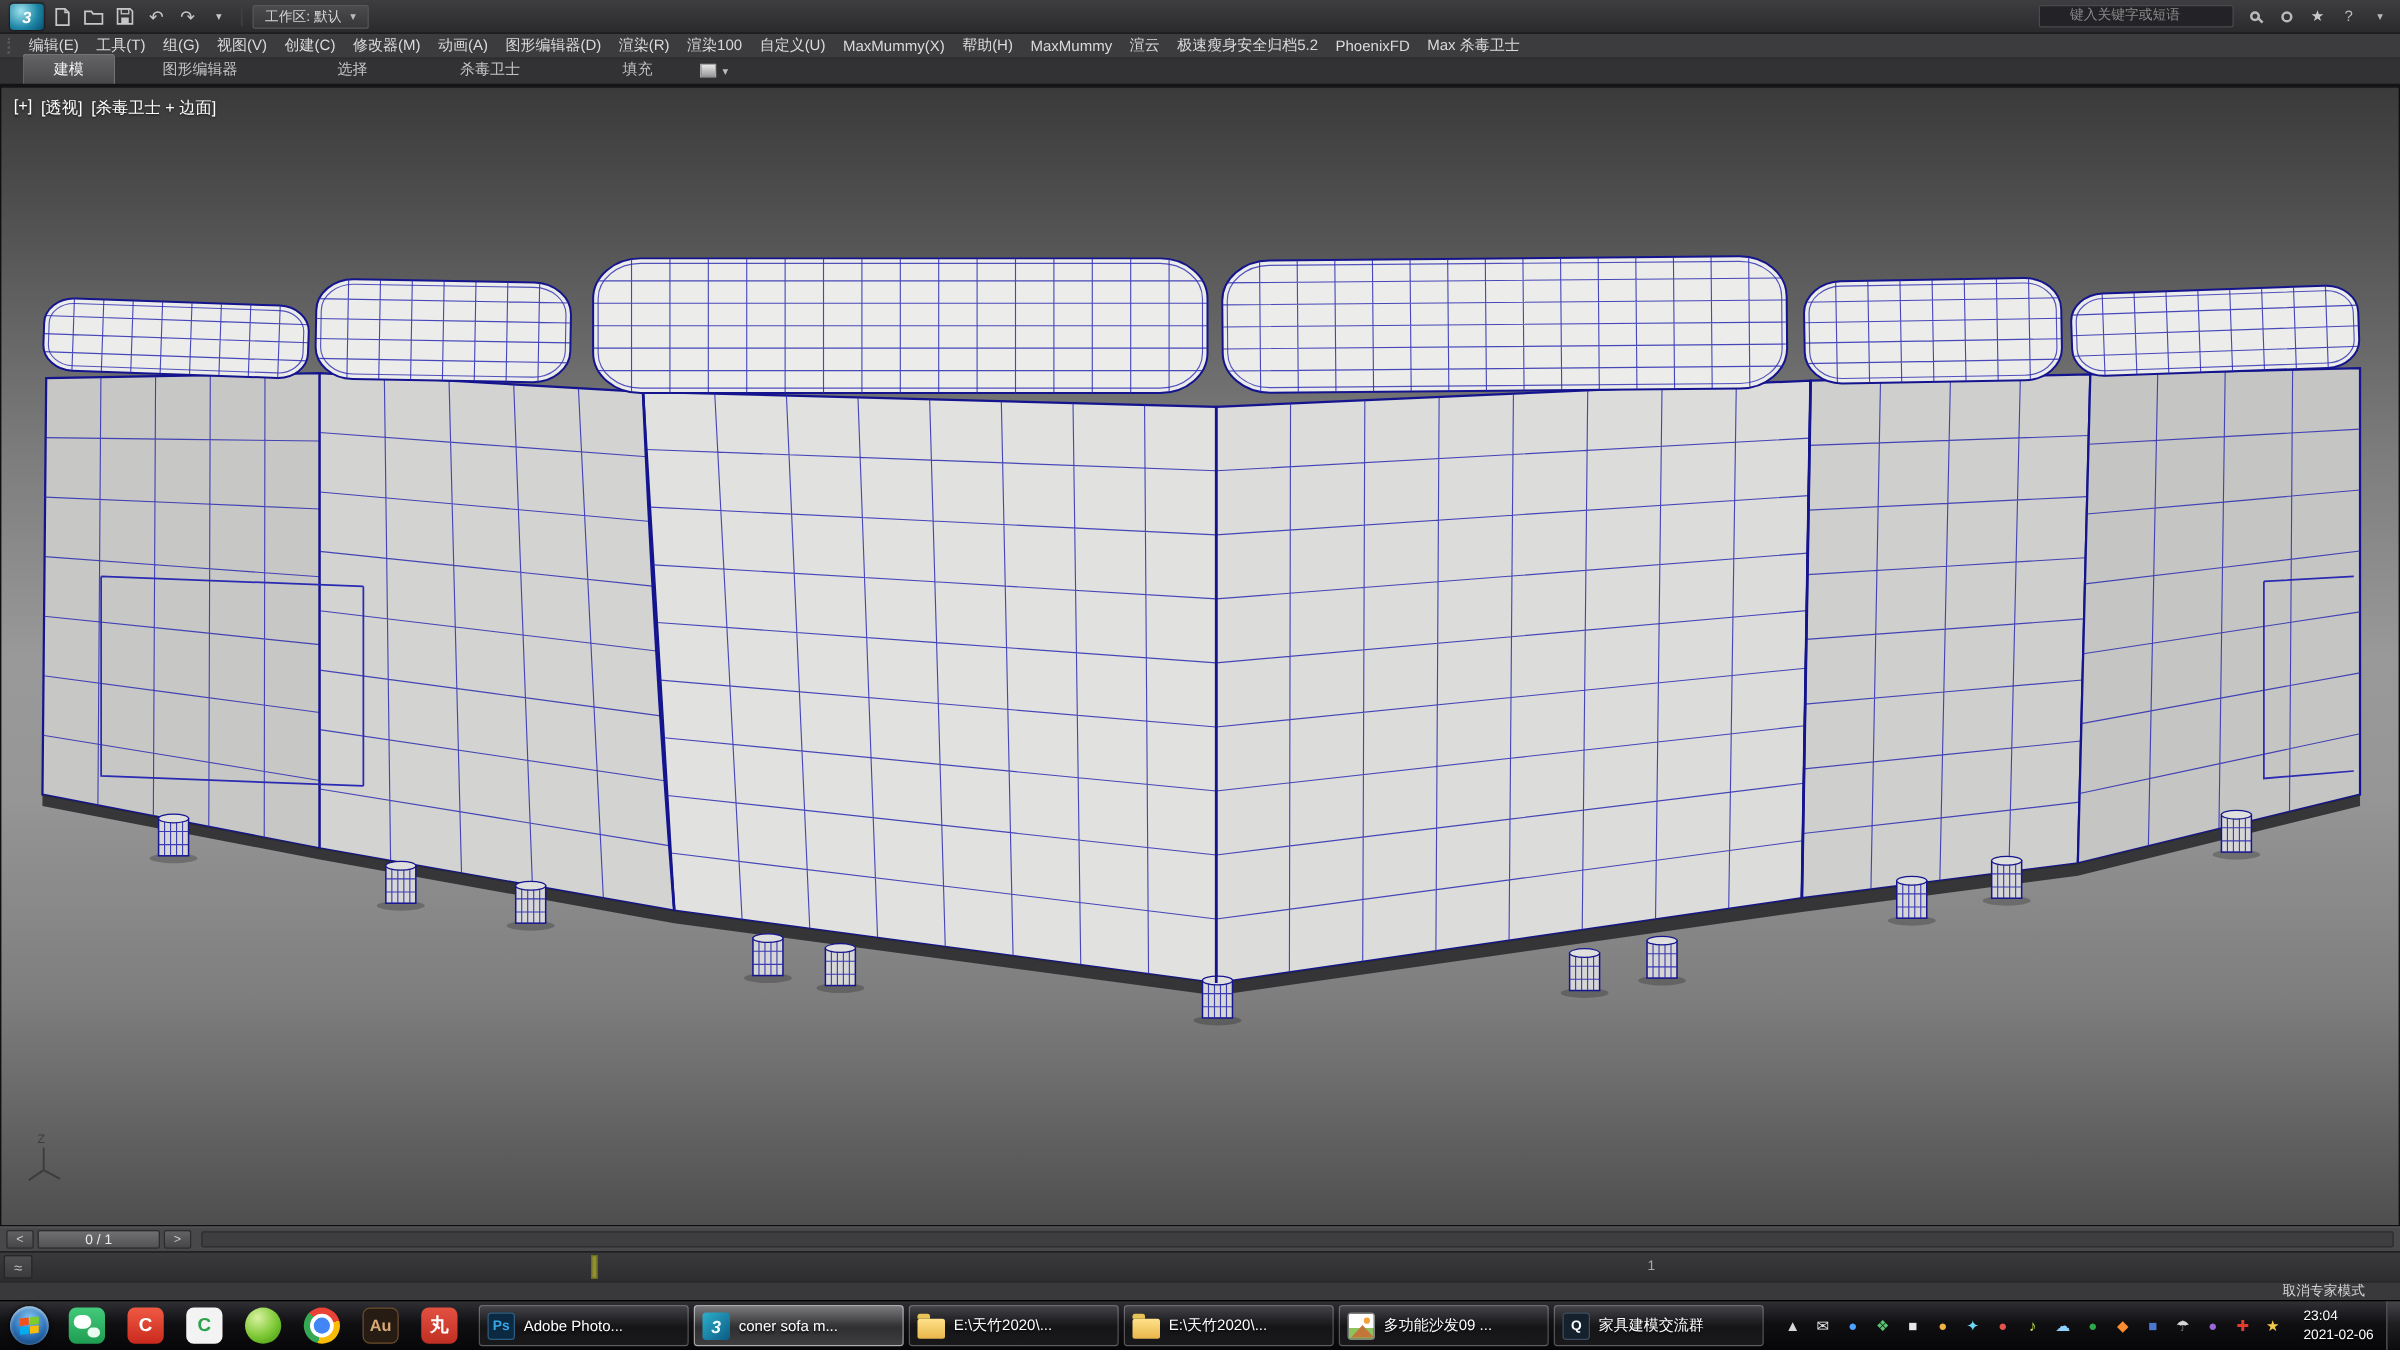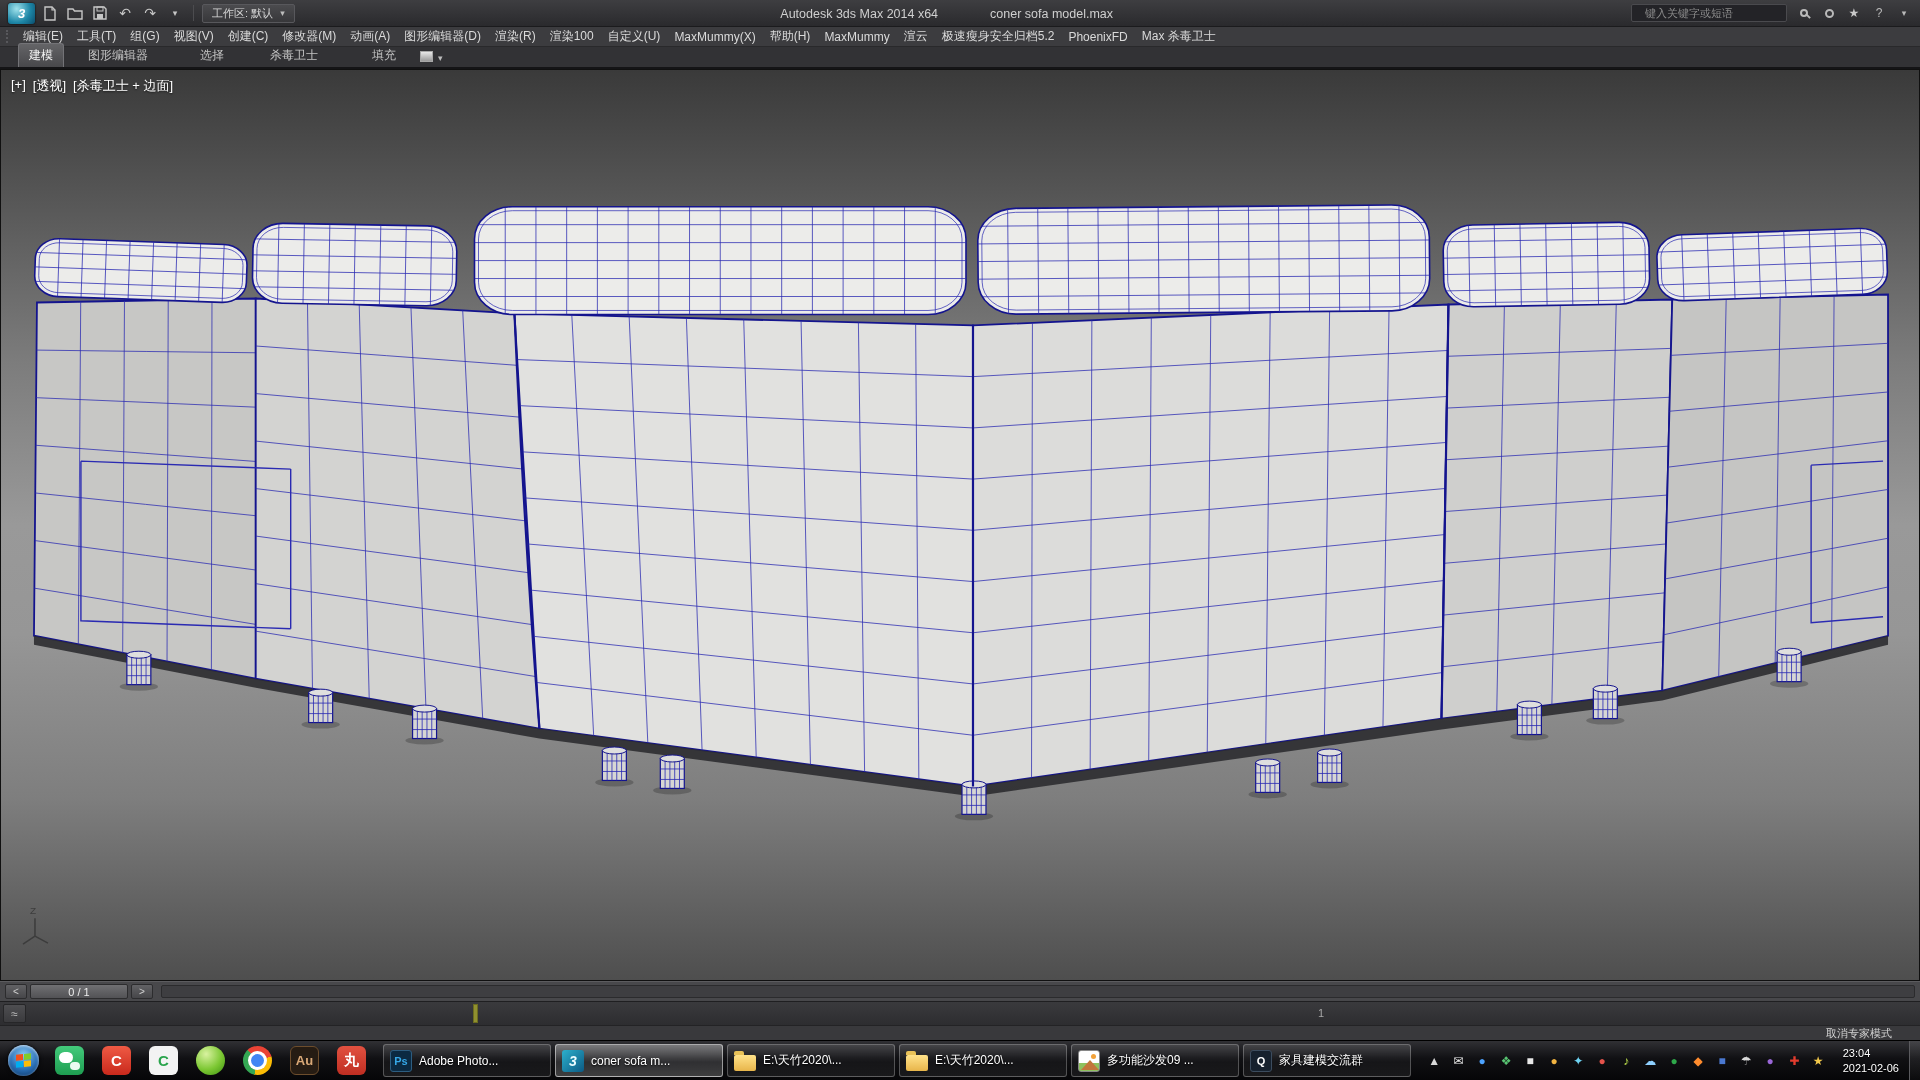--- a/index.html
+++ b/index.html
@@ -16,39 +16,39 @@
   .qa-icon{width:20px;height:18px;display:flex;align-items:center;justify-content:center;color:#c6c6c6;font-size:14px}
   .qa-icon svg{display:block}
   .qa-sep{width:1px;height:16px;background:#1d1d1f;border-right:1px solid #4c4c4f;margin:0 3px}
   .workspace{display:flex;align-items:center;gap:7px;border:1px solid #58585c;border-radius:2px;height:19px;
     padding:0 9px;font-size:11px;color:#d6d6d6;background:linear-gradient(#4b4b4e,#37373a)}
   .caret{font-size:9px;color:#bcbcbc}
   .title-center{position:absolute;left:50%;transform:translateX(-54%);top:0;height:27px;display:flex;
     align-items:center;gap:52px;color:#cfcfcf;font-size:12.5px;white-space:nowrap}
   .infocenter{margin-left:auto;display:flex;align-items:center;gap:9px}
   .search-box{width:156px;height:18px;background:#232327;border:1px solid #4a4a4e;border-radius:2px;
-    color:#9a9a9a;font-size:11px;padding:0 13px;outline:none;font-family:Liberation Serif, serif}
+    color:#9a9a9a;font-size:11px;padding:0 24px;outline:none;font-family:Liberation Mono, monospace}
   .search-box::placeholder{color:#8b8b8b}
   .ic-btn{min-width:16px;height:18px;display:flex;align-items:center;justify-content:center;color:#b9b9b9;font-size:12px}
   .mag{width:8px;height:8px;border:2px solid #b9b9b9;border-radius:50%;position:relative;display:inline-block}
   .mag::after{content:'';position:absolute;width:6px;height:2px;background:#b9b9b9;transform:rotate(45deg);right:-5px;bottom:-2px}
   .ring{width:9px;height:9px;border:2px solid #b9b9b9;border-radius:50%;display:inline-block}
   .star{color:#c9c9c9}
 
   
   .menubar{height:20px;background:#3c3c3f;display:flex;align-items:stretch;padding-left:4px;
     border-bottom:1px solid #29292b;flex:none}
   .grip{width:4px;margin:3px 6px 3px 2px;border-left:2px dotted #58585c}
   .menubar .mi{color:#dadada;font-size:12px;padding:0 7px;display:flex;align-items:center;white-space:nowrap}
 
   
   .ribbonbar{height:22px;background:#323235;display:flex;align-items:flex-end;padding-left:6px;
     border-bottom:2px solid #141416;flex:none}
   .rtabs{display:flex;align-items:flex-end}
-  .rtab{color:#c3c3c3;font-size:12px;padding:3px 10px;white-space:nowrap}
+  .rtab{color:#c3c3c3;font-size:12px;padding:3px 24px;white-space:nowrap}
   .rtab:nth-child(1){margin-right:14px}
   .rtab:nth-child(2){margin-right:32px}
   .rtab:nth-child(3){margin-right:26px}
   .rtab:nth-child(4){margin-right:34px}
   .rtab.active{background:linear-gradient(#646467,#48484b);border:1px solid #737377;border-bottom:none;
     border-radius:3px 3px 0 0;color:#f2f2f2}
   .ribbon-box{width:13px;height:11px;border:1px solid #a8a8a8;background:linear-gradient(#e8e8e8,#9a9a9a);
     margin:0 5px 5px 14px}
   .ribbon-caret{color:#bcbcbc;font-size:9px;margin-bottom:4px}
 
@@ -159,24 +159,20 @@
           <rect x="4" y="1" width="6" height="4" fill="none" stroke="#c6c6c6"></rect>
         </svg>
     </span>
     <span class="qa-icon">↶</span>
     <span class="qa-icon">↷</span>
     <span class="qa-icon" style="font-size:9px">▾</span>
     <span class="qa-sep"></span>
     <div class="workspace">
       <span>工作区: 默认</span>
       <span class="caret">▾</span>
-    </div>
-    <div class="title-center">
-      <span>Autodesk 3ds Max 2014 x64</span>
-      <span>coner sofa model.max</span>
     </div>
     <div class="infocenter">
       <input class="search-box" placeholder="键入关键字或短语" style="">
       <span class="ic-btn">
           <span class="mag"></span>
         </span>
       <span class="ic-btn">
           <span class="ring"></span>
         </span>
       <span class="ic-btn star">★</span>

